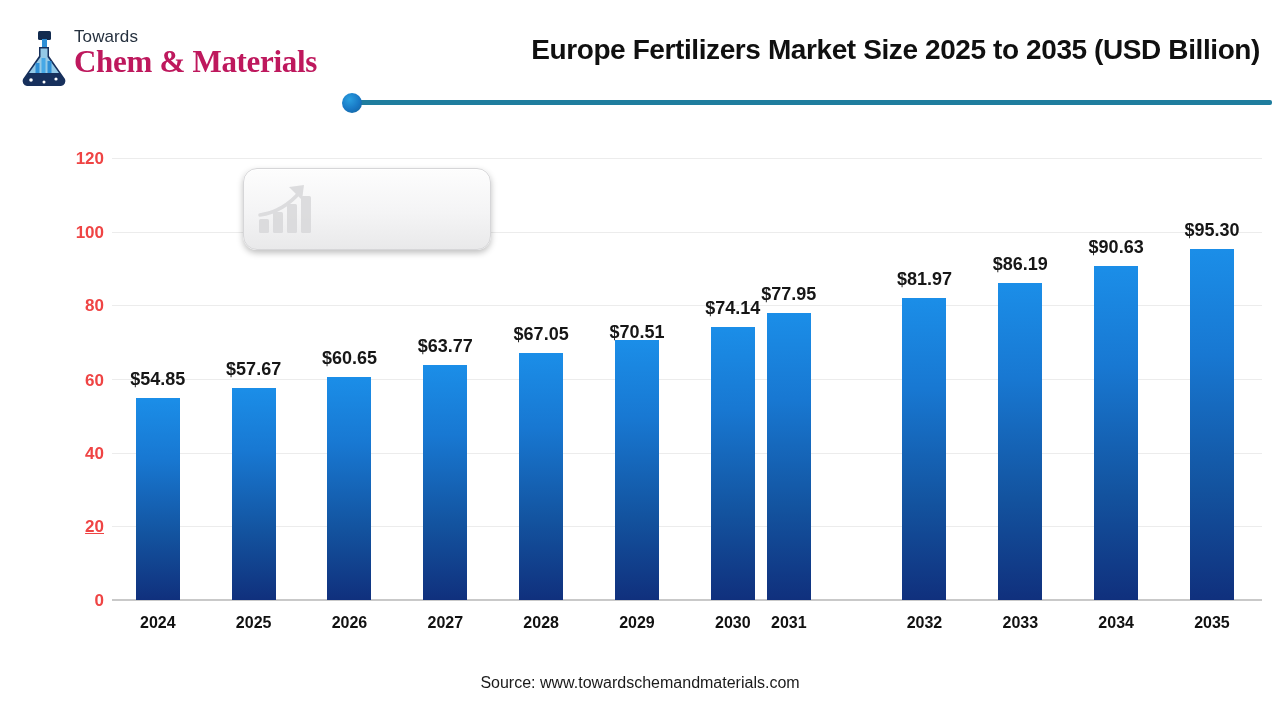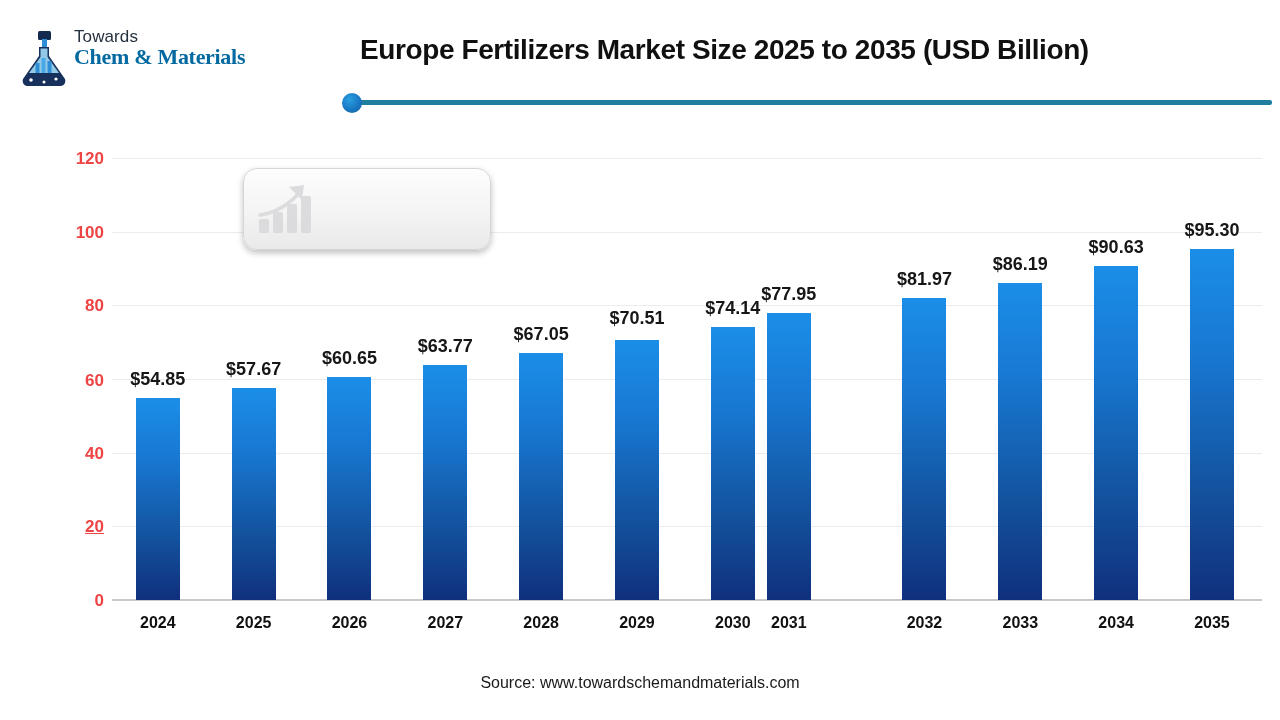--- a/index.html
+++ b/index.html
@@ -49,32 +49,32 @@
   }
   #logo-towards {
     font-family: "Liberation Sans", sans-serif;
     font-size: 17px;
     color: #26313f;
     letter-spacing: .1px;
     margin-bottom: 1px;
   }
   #logo-chem {
     font-family: "Liberation Serif", serif;
-    font-size: 22px;
-    font-weight: bold;
-    color: #0369a1;
+    font-size: 31px;
+    font-weight: bold;
+    color: #be185d;
     letter-spacing: -.3px;
     white-space: nowrap;
   }
   #chart-title {
     position: absolute;
     left: 360px;
     top: 34px;
     width: 900px;
-    text-align: left;
+    text-align: right;
     font-family: "Liberation Sans", sans-serif;
     font-size: 28px;
     font-weight: bold;
     color: #101010;
     letter-spacing: -.4px;
     white-space: nowrap;
   }
   #header-rule {
     position: absolute;
     left: 352px;
@@ -291,21 +291,21 @@
           <div class="bar-label" style="bottom: 242.886px;">$63.77</div>
           <div class="bar" style="height: 234.886px;"></div>
           <div class="xtick">2027</div>
         </div>
         <div class="bar-slot" style="left: 383.333px;">
           <div class="bar-label" style="bottom: 254.967px;">$67.05</div>
           <div class="bar" style="height: 246.967px;"></div>
           <div class="xtick">2028</div>
         </div>
         <div class="bar-slot" style="left: 479.167px;">
-          <div class="bar-label" style="bottom: 271px;">$70.51</div>
+          <div class="bar-label" style="bottom: 257px;">$70.51</div>
           <div class="bar" style="height: 259.712px;"></div>
           <div class="xtick">2029</div>
         </div>
         <div class="bar-slot" style="left: 575px;">
           <div class="bar-label" style="bottom: 281.082px;">$74.14</div>
           <div class="bar" style="height: 273.082px;"></div>
           <div class="xtick">2030</div>
         </div>
         <div class="bar-slot" style="left: 631px;">
           <div class="bar-label" style="bottom: 295.116px;">$77.95</div>

